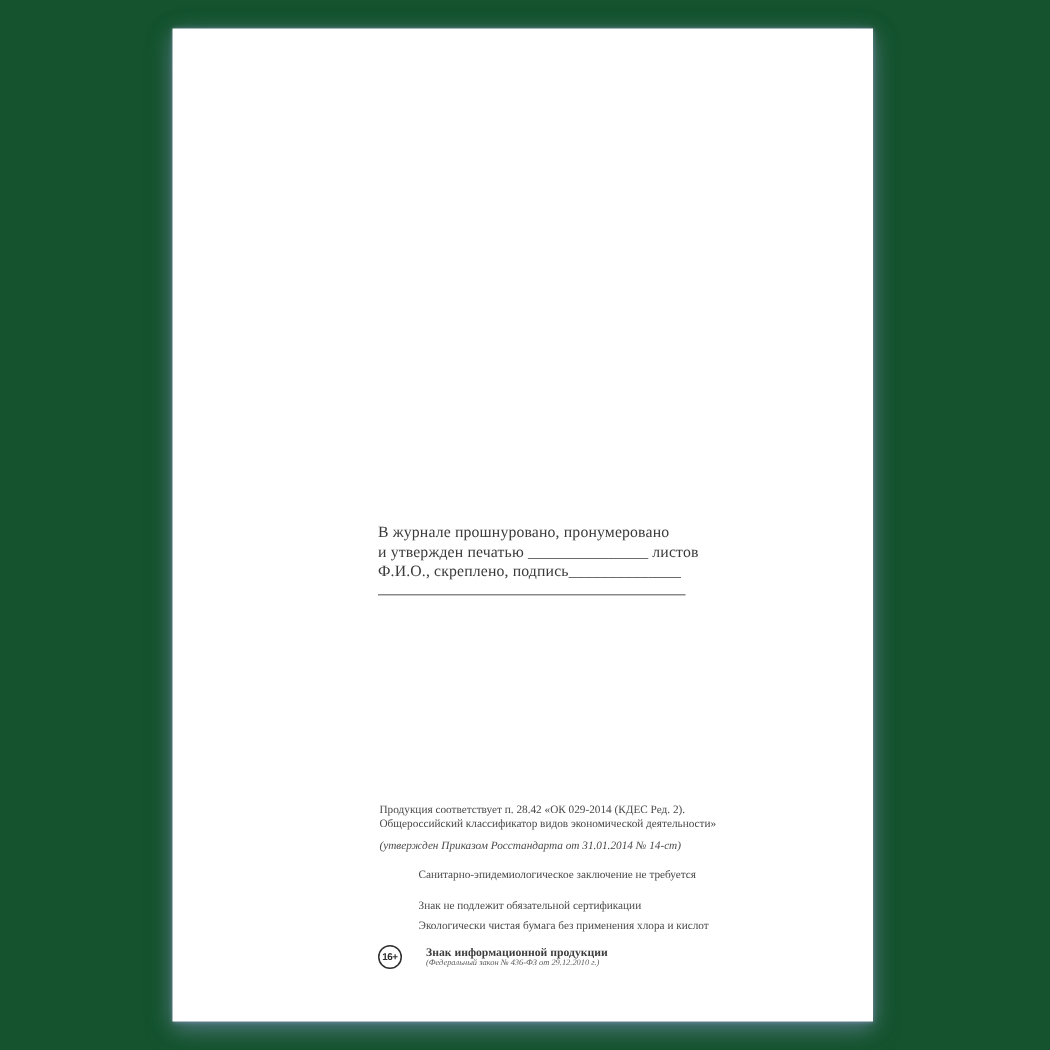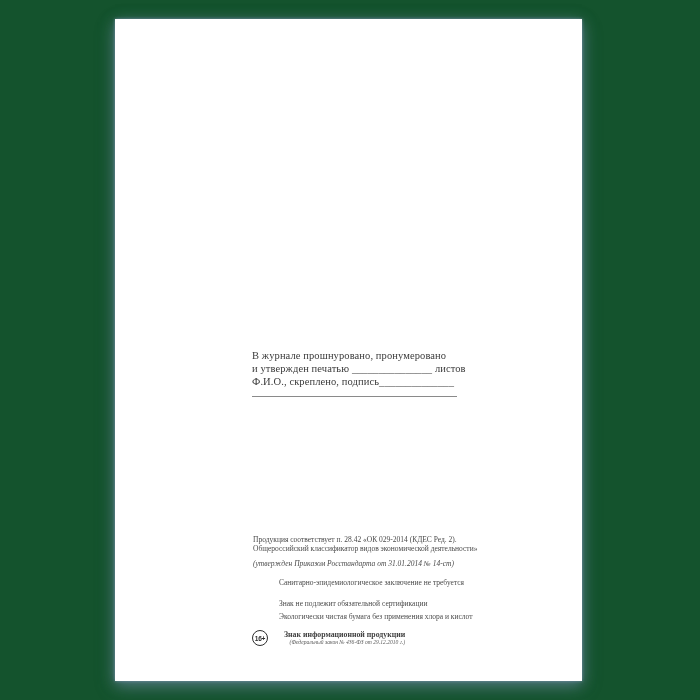--- a/index.html
+++ b/index.html
@@ -96,21 +96,21 @@
     display: flex;
     align-items: center;
     justify-content: center;
     font-family: "Liberation Sans", sans-serif;
     font-weight: bold;
     font-size: 6.6px;
     letter-spacing: -0.3px;
     color: #2e2e2e;
     flex: 0 0 auto;
   }
-  .age-text { margin-left: 16px; text-align: right; }
+  .age-text { margin-left: 16px; }
   .age-title {
     font-weight: bold;
     font-size: 7.8px;
     line-height: 9px;
     color: #3f3f3f;
     white-space: nowrap;
   }
   .age-law {
     font-style: italic;
     font-size: 5.6px;

